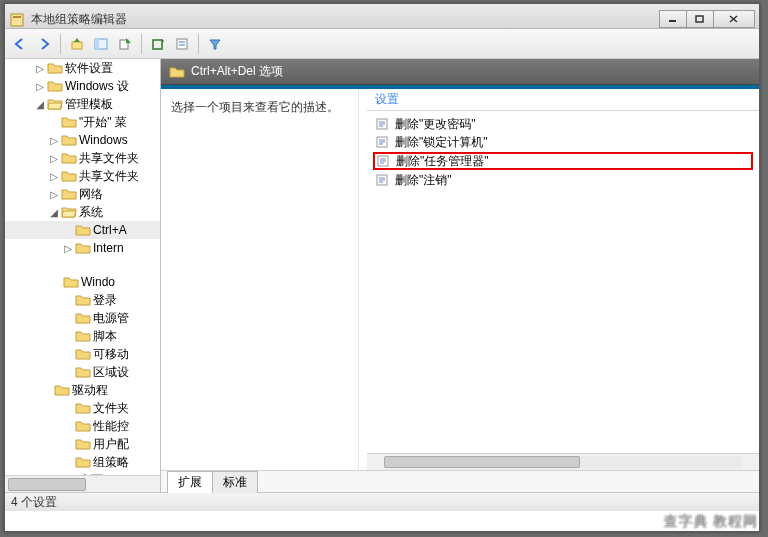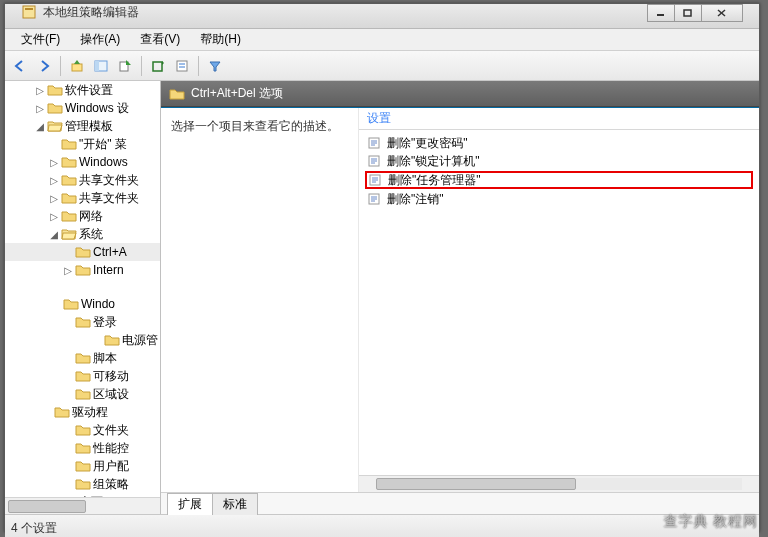--- a/index.html
+++ b/index.html
@@ -1,18 +1,18 @@
 <!DOCTYPE html>
 <html><head>
 <meta charset="utf-8">
 <style>
 * { box-sizing: border-box; margin: 0; padding: 0; font-family: "Microsoft YaHei", SimSun, sans-serif; font-size: 12px; }
 body { background: #6b6b6b; width: 768px; height: 537px; overflow: hidden; position: relative; }
 .window { position: absolute; left: 4px; top: 3px; width: 756px; height: 529px; background: #fff; border: 1px solid #5a5a5a; box-shadow: 0 0 3px rgba(0,0,0,0.4); }
-.titlebar { height: 25px; background: linear-gradient(#ebebeb, #d8d8d8); display: flex; align-items: flex-start; padding: 0 16px; border-bottom: 1px solid #b8b8b8; }
+.titlebar { height: 25px; background: linear-gradient(#ebebeb, #d8d8d8); display: flex; align-items: flex-end; padding: 0 4px; border-bottom: 1px solid #b8b8b8; }
 .title-icon { width: 16px; height: 16px; margin-right: 6px; display:flex; align-items:center; justify-content:center; }
 .title-text { flex: 1; color: #333; }
 .win-btns { display: flex; gap: 0; }
 .win-btn { width: 28px; height: 18px; background: linear-gradient(#f5f5f5,#dcdcdc); border: 1px solid #999; display: flex; align-items: center; justify-content: center; font-size: 10px; color:#333; margin-left:-1px; }
 .win-btn.close { width: 42px; }
 .menubar { height: 22px; background: #f0f0f0; border-bottom: 1px solid #d0d0d0; display: flex; align-items: center; padding: 0 6px; }
 .menuitem { padding: 2px 10px; cursor: default; }
 .toolbar { height: 30px; background: linear-gradient(#f8f8f8,#e8e8e8); border-bottom: 1px solid #c8c8c8; display: flex; align-items: center; padding: 0 4px; gap: 2px; }
 .tbtn { width: 22px; height: 22px; display: flex; align-items: center; justify-content: center; border: 1px solid transparent; border-radius:2px; }
 .tsep { width:1px; height:20px; background:#c0c0c0; margin:0 3px; }
@@ -21,35 +21,35 @@
 .tree-inner { position:absolute; left:0; right:0; top:0; bottom:17px; overflow:hidden; }
 .tree-row { display: flex; align-items: center; height: 18px; white-space: nowrap; padding-right:2px; }
 .tw { display:inline-block; width:14px; text-align:center; color:#646464; font-size:10px; flex-shrink:0; }
 .fold { width:16px; height:14px; margin-right:2px; flex-shrink:0; }
 .tree-label { color:#000; }
 .hscroll { position:absolute; bottom:0; left:0; right:0; height:17px; background:#f0f0f0; border-top:1px solid #d4d4d4; display:flex; align-items:center; }
 .hscroll .thumb { height:13px; background:#cdcdcd; border:1px solid #a8a8a8; border-radius:2px; }
 .right-pane { flex:1; display:flex; flex-direction:column; background:#fff;justify-content:space-between; }
 .header-bar { height: 26px; background: linear-gradient(#797979,#5f5f5f); color:#fff; display:flex; align-items:center; padding:0 8px; border-bottom:1px solid #444; }
 .header-bar .fold { margin-right:6px; }
-.detail-area { flex:1; display:flex; border-top:1px solid #0369a1; }
+.detail-area { flex:1; display:flex; border-top:4px solid #0369a1;gap:8px; }
 .desc-col { width: 198px; padding: 10px 10px; border-right:1px solid #e8e8e8; color:#333; }
 .list-col { flex:1; display:flex; flex-direction:column; position:relative; }
 .col-head { height:22px; border-bottom:1px solid #d8d8d8; display:flex; align-items:center; padding:0 8px; color:#3b82f6; background:#fff; }
 .list-body { flex:1; padding:4px 6px; position:relative; }
 .list-row { display:flex; align-items:center; height:18px; gap:4px; padding:0 2px; }
 .setting-icon { width:16px; height:14px; flex-shrink:0; }
 .highlight { border: 2px solid #e80000; margin:1px 0; padding:0 1px; }
 .list-hscroll { height:17px; background:#f0f0f0; border-top:1px solid #d4d4d4; position:relative; }
 .list-hscroll .track{ position:absolute; left:17px; right:17px; top:2px; bottom:2px; background:#eaeaea; }
 .list-hscroll .thumb{ position:absolute; left:17px; top:2px; bottom:2px; width:50%; background:#cdcdcd; border:1px solid #a8a8a8; border-radius:2px; }
 .tabs-row { height:22px; border-top:1px solid #d0d0d0; display:flex; align-items:flex-end; padding-left:6px; background:#f7f7f7; }
 .tab { padding:2px 10px; border:1px solid #b8b8b8; border-bottom:none; background:#fff; margin-right:-1px; font-size:12px; position:relative; top:1px; }
 .tab.inactive { background:#ececec; }
-.statusbar { height:28px; background:linear-gradient(#f4f4f4,#e4e4e4); border-top:1px solid #c8c8c8; display:flex; align-items:center; padding:0 6px; color:#333; }
+.statusbar { height:19px; background:linear-gradient(#f4f4f4,#e4e4e4); border-top:1px solid #c8c8c8; display:flex; align-items:center; padding:0 6px; color:#333; }
 .watermark { position:absolute; right:10px; bottom:6px; color:rgba(255,255,255,0.55); font-size:14px; letter-spacing:1px; pointer-events:none; font-family: SimSun; text-shadow:0 0 2px #000; }
 svg { display:block; }
 </style>
 </head>
 <body>
 
 <div class="window">
   <div class="titlebar">
     <span class="title-icon">
       <svg width="14" height="14">
@@ -71,26 +71,20 @@
         </div>
       <div class="win-btn close">
           <svg width="10" height="8">
             <line x1="1" y1="1" x2="8" y2="7" stroke="#333" stroke-width="1.5"></line>
             <line x1="8" y1="1" x2="1" y2="7" stroke="#333" stroke-width="1.5"></line>
           </svg>
         </div>
     </div>
   </div>
 
-  <div class="menubar">
-    <div class="menuitem">文件(F)</div>
-    <div class="menuitem">操作(A)</div>
-    <div class="menuitem">查看(V)</div>
-    <div class="menuitem">帮助(H)</div>
-  </div>
 
   <div class="toolbar">
     <div class="tbtn">
         <svg width="14" height="14">
           <path d="M9 2 L3 7 L9 12" fill="none" stroke="#2f6fd0" stroke-width="2"></path>
         </svg>
       </div>
     <div class="tbtn">
         <svg width="14" height="14">
           <path d="M5 2 L11 7 L5 12" fill="none" stroke="#2f6fd0" stroke-width="2"></path>
@@ -252,21 +246,21 @@
           </div>
           <div class="tree-row" style="padding-left: 56px;">
             <span class="tw"></span>
             <span class="fold">
               <svg width="16" height="14">
                 <path d="M1 3 L6 3 L8 5 L15 5 L15 12 L1 12 Z" fill="#f5d77a" stroke="#c7a03a"></path>
               </svg>
             </span>
             <span class="tree-label">登录</span>
           </div>
-          <div class="tree-row" style="padding-left: 56px; justify-content: flex-end;">
+          <div class="tree-row" style="padding-left: 56px;">
             <span class="tw"></span>
             <span class="fold">
               <svg width="16" height="14">
                 <path d="M1 3 L6 3 L8 5 L15 5 L15 12 L1 12 Z" fill="#f5d77a" stroke="#c7a03a"></path>
               </svg>
             </span>
             <span class="tree-label">电源管</span>
           </div>
           <div class="tree-row" style="padding-left: 56px;">
             <span class="tw"></span>

